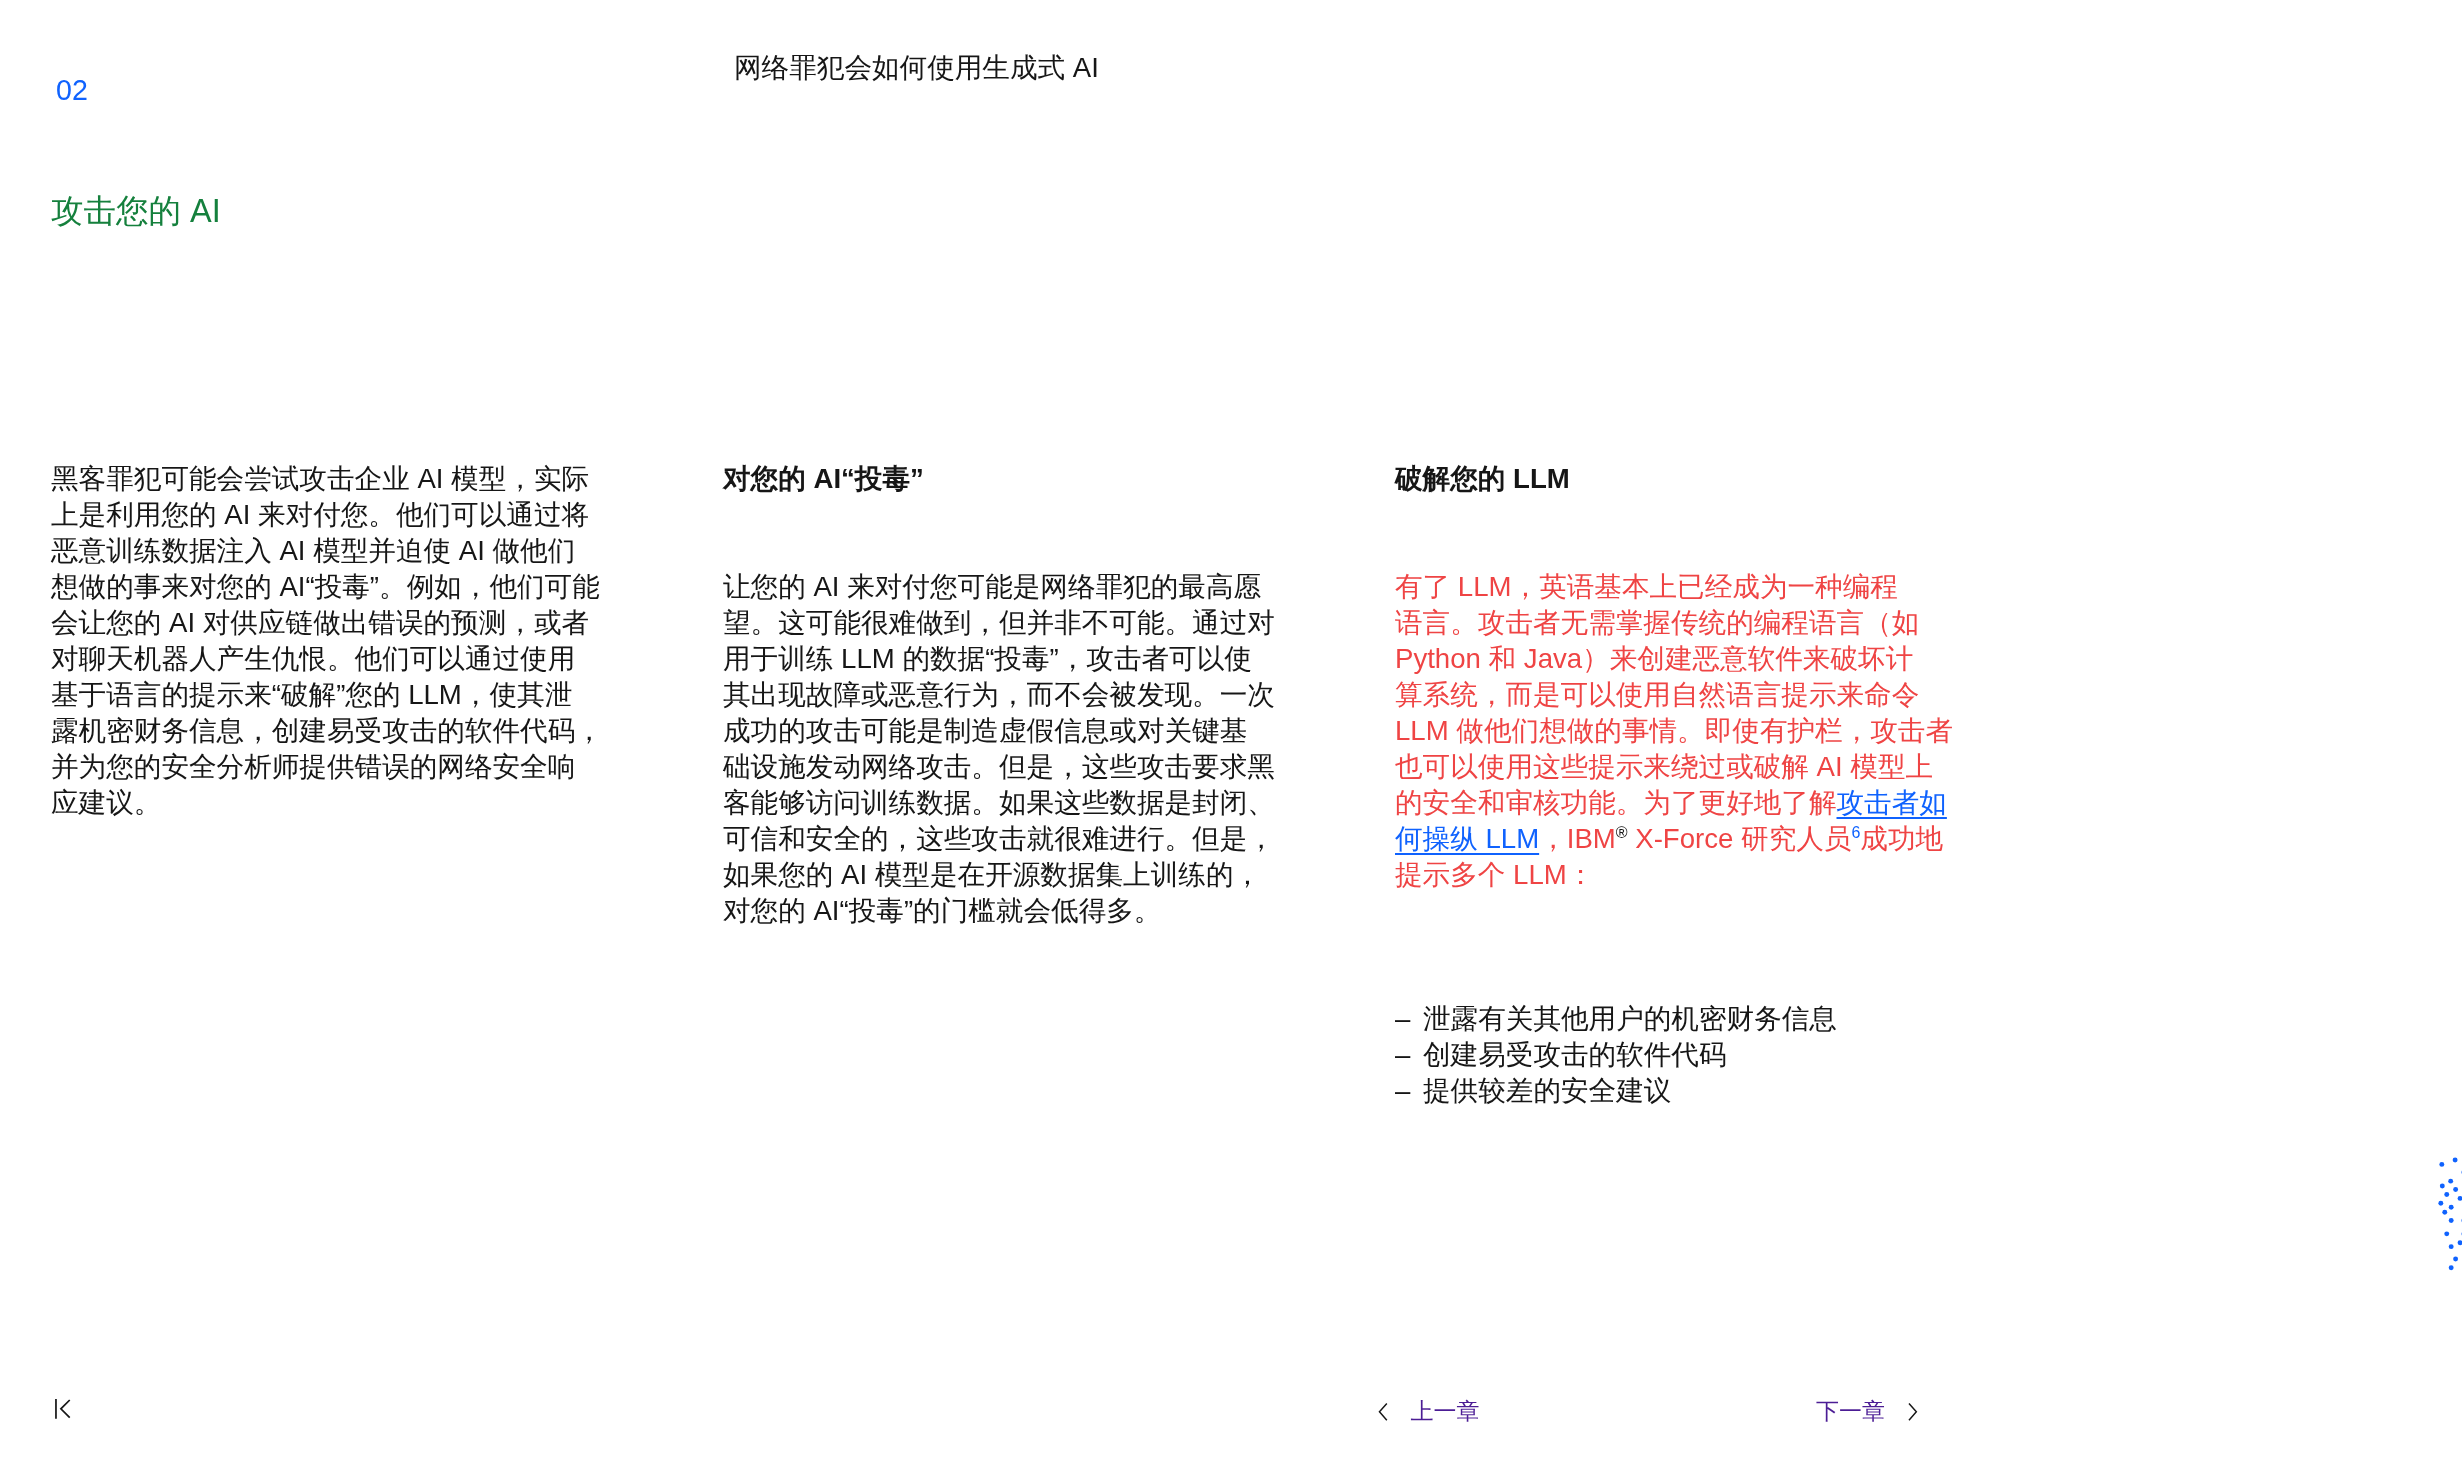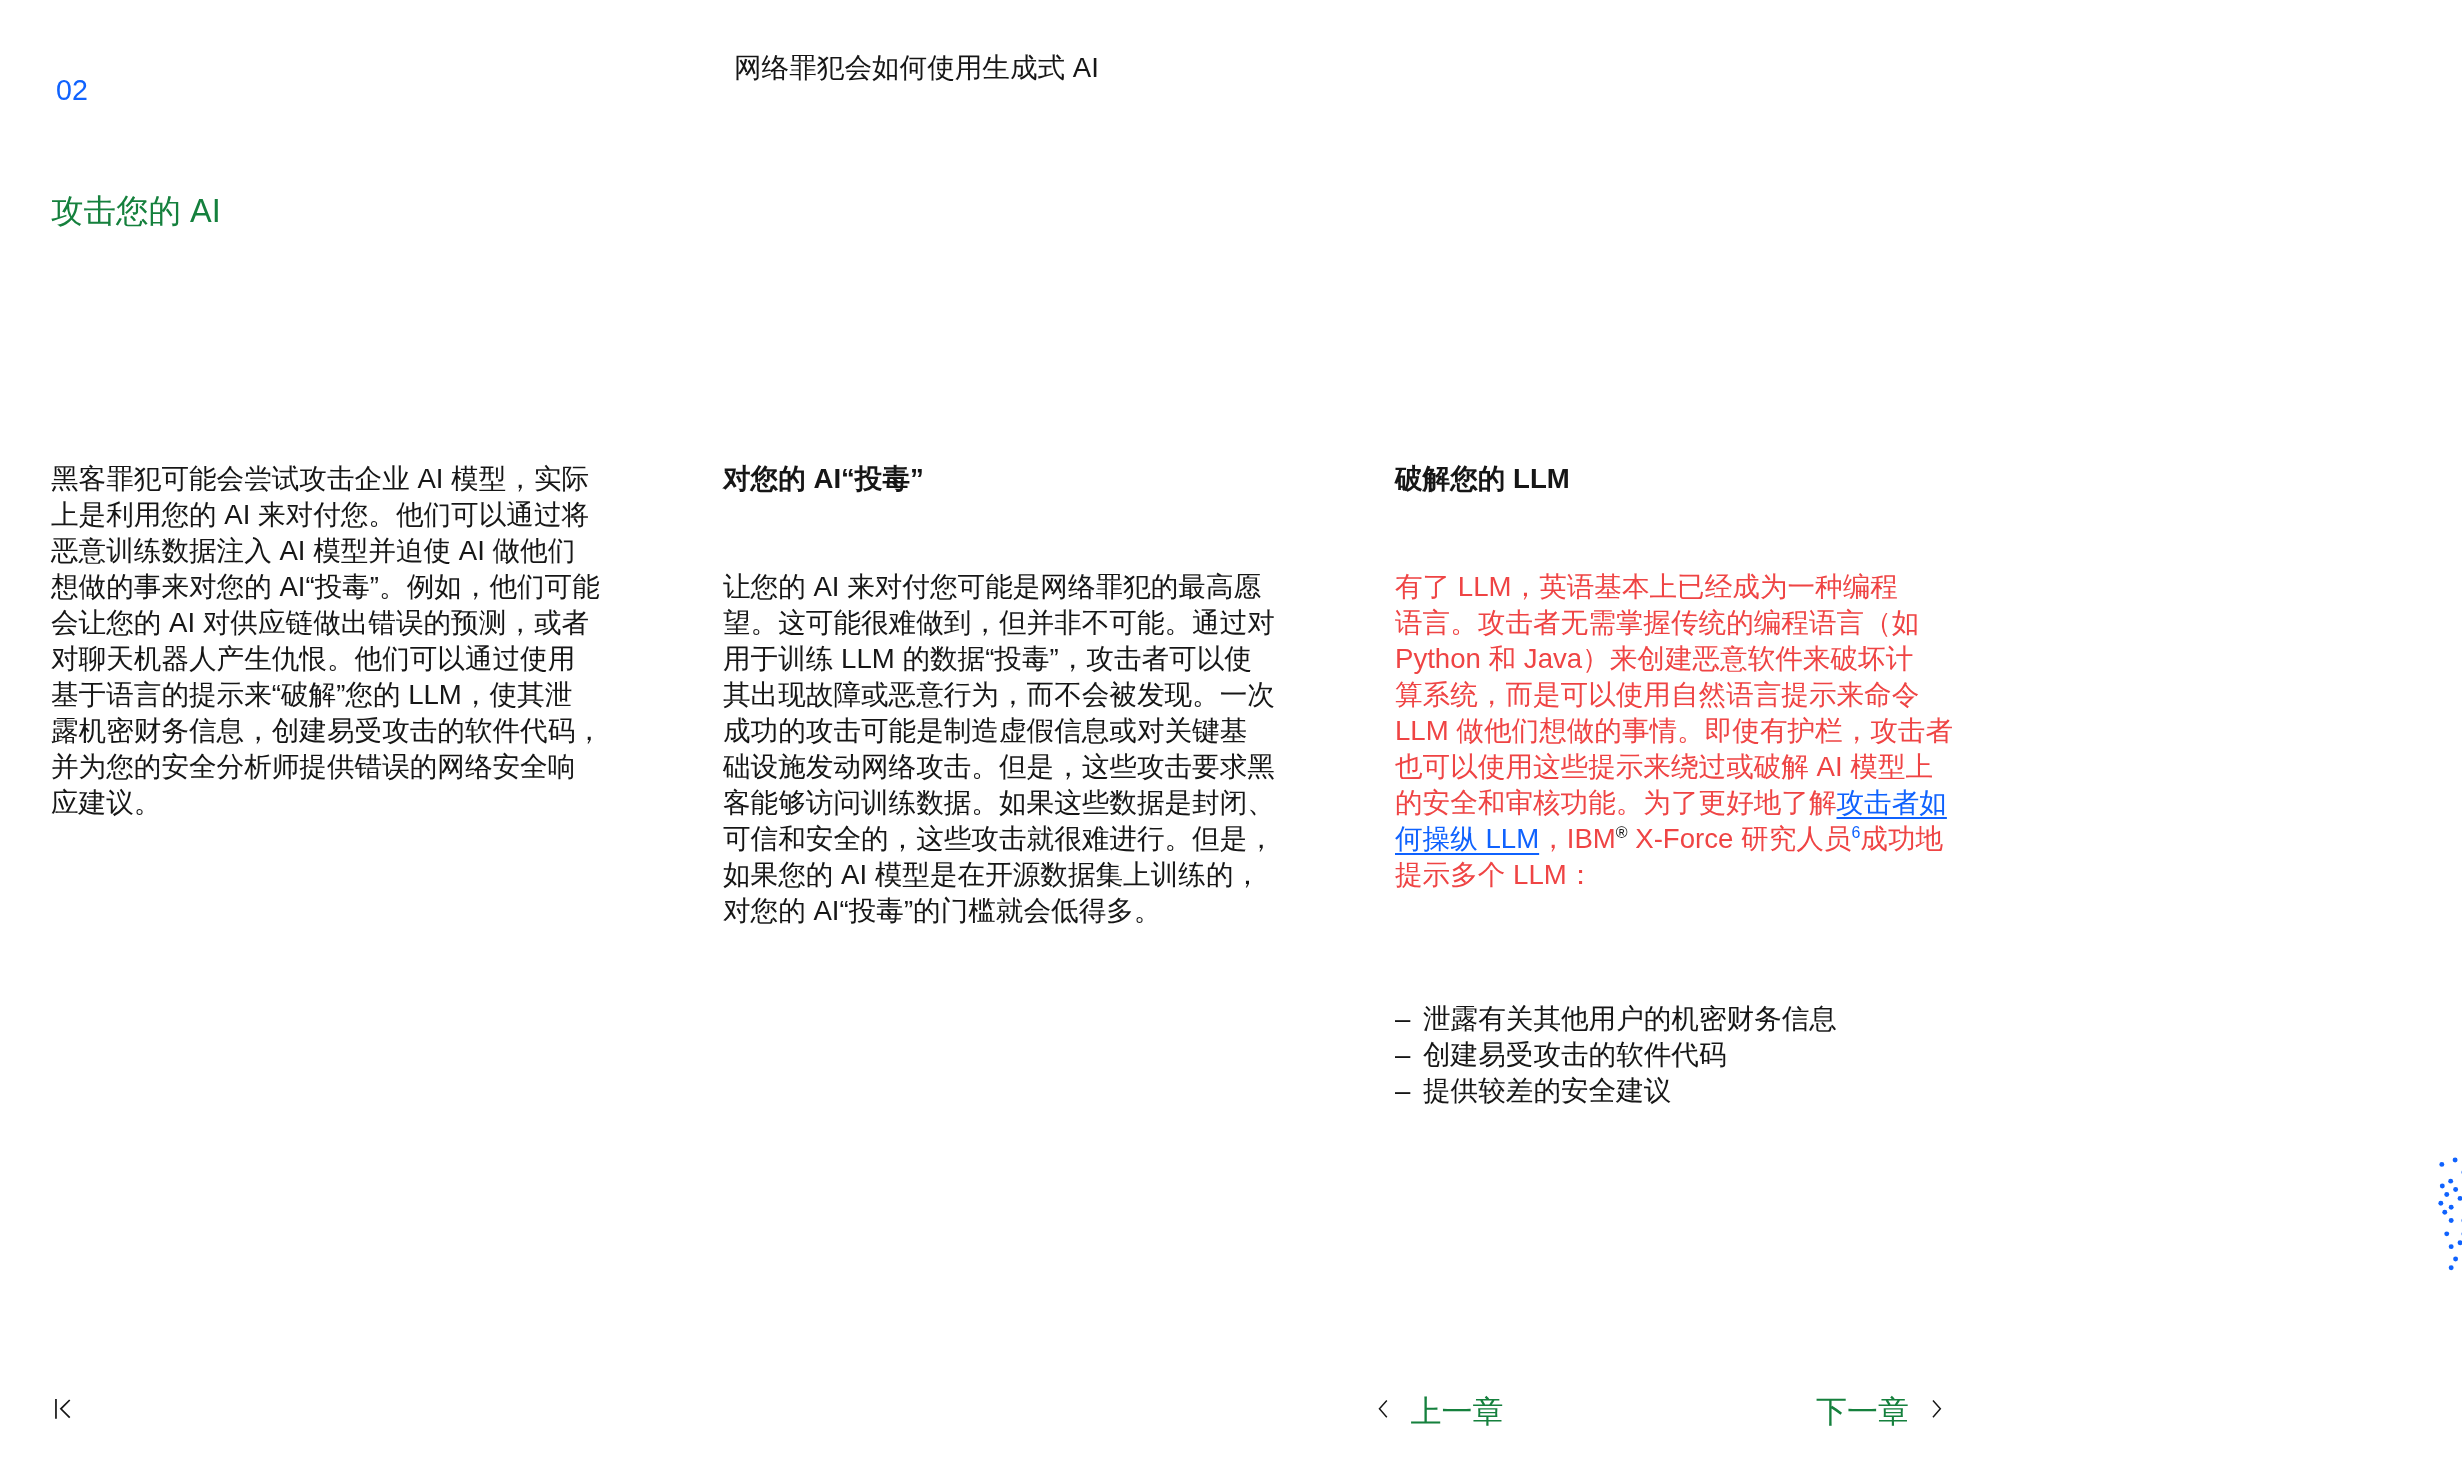--- a/index.html
+++ b/index.html
@@ -20,21 +20,21 @@
   .col2{left:723px;top:389px;}
   .col3{left:1395px;top:389px;}
   .col-heading{font-weight:bold;white-space:pre;}
   .seg-normal{color:#ef4444;}
   .seg-link{color:#0f62fe;text-decoration:underline;text-decoration-thickness:2px;text-underline-offset:4.9px;cursor:pointer;}
   .seg-sup{vertical-align:super;font-size:58%;line-height:0;}
   .seg-suplink{vertical-align:super;font-size:58%;line-height:0;color:#0f62fe;cursor:pointer;}
   .bullets{margin-top:36px;}
   .bullet{display:flex;white-space:pre;}
   .bullet .marker{flex:none;width:28px;}
-  .footer-item{position:absolute;display:flex;gap:21.7px;font-size:31px;line-height:27.6px;color:#15803d;}
+  .footer-item{position:absolute;display:flex;align-items:center;gap:21.7px;font-size:23px;line-height:27.6px;color:#4c1d95;}
   .nav-first{left:54px;top:1398px;cursor:pointer;}
   .nav-prev{left:1377px;top:1398px;cursor:pointer;}
   .nav-next{left:1816px;top:1398px;cursor:pointer;}
   .decor{position:absolute;left:2425px;top:1125px;width:207px;height:197px;}
   svg{display:block;}
 </style>
 </head>
 <body>
 
 <div class="page">

